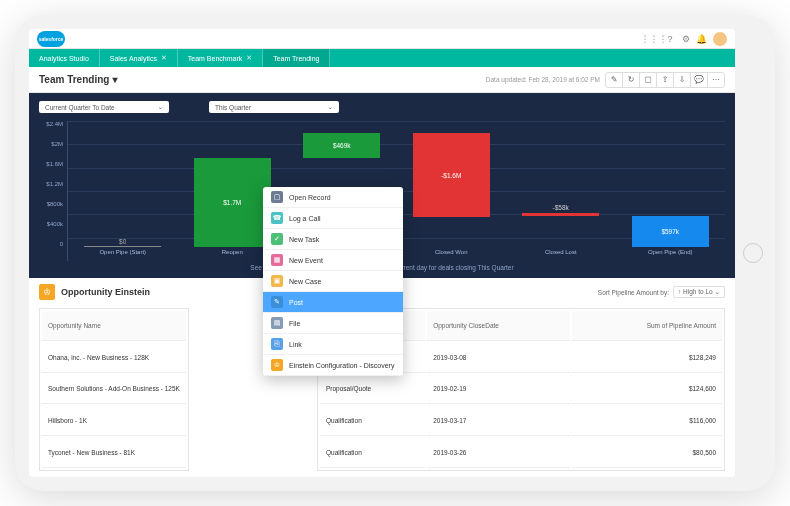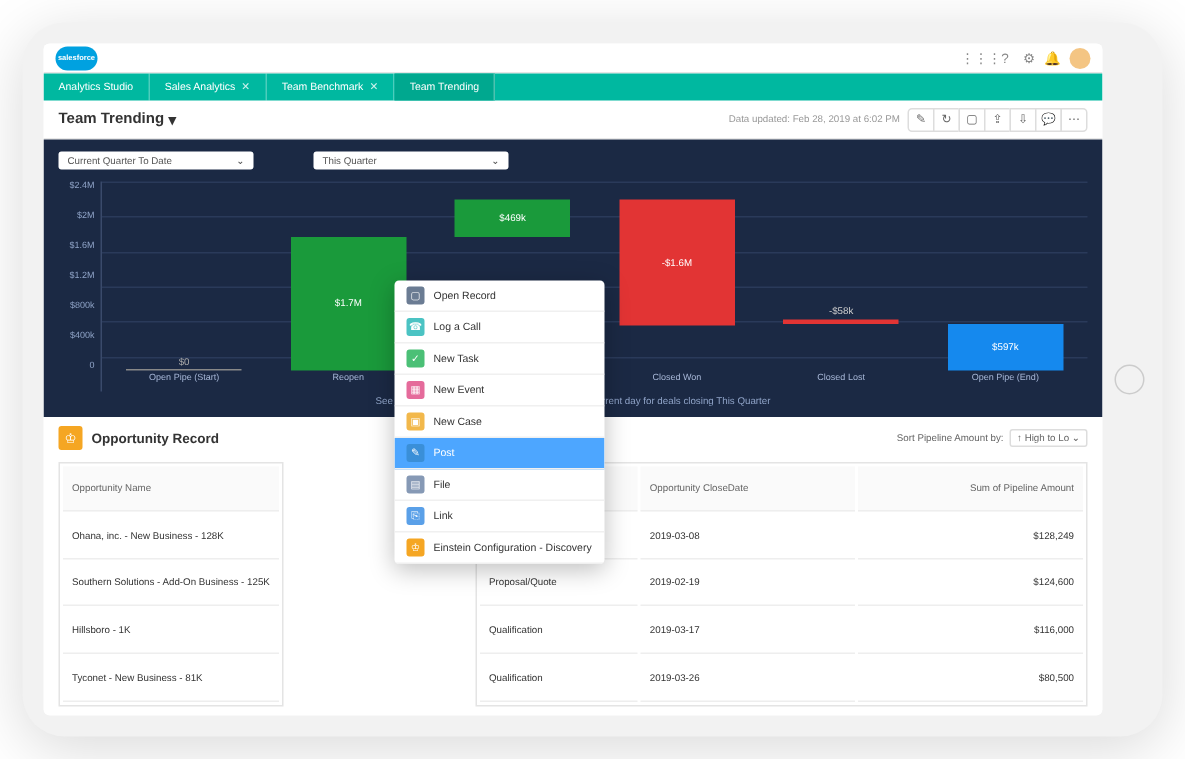--- a/index.html
+++ b/index.html
@@ -178,21 +178,21 @@
             <span>Open Pipe (End)</span>
           </div>
         </div>
       </div>
       <div class="chart-caption">See how pipeline changed from start of quarter to current day for deals closing This Quarter</div>
     </div>
 
     <div class="details-section">
       <div class="details-header">
         <div class="crown-badge">♔</div>
-        <div class="details-title">Opportunity Record</div>
+        <div class="details-title">Opportunity Einstein</div>
         <div class="sort-control">
           <span>Sort Pipeline Amount by:</span>
           <div class="sort-select"><span>↑ High to Lo</span> ⌄</div>
         </div>
       </div>
       <div class="tables-row">
         <table class="tbl tbl-left">
           <tbody>
               <tr>
                 <th>Opportunity Name</th>

